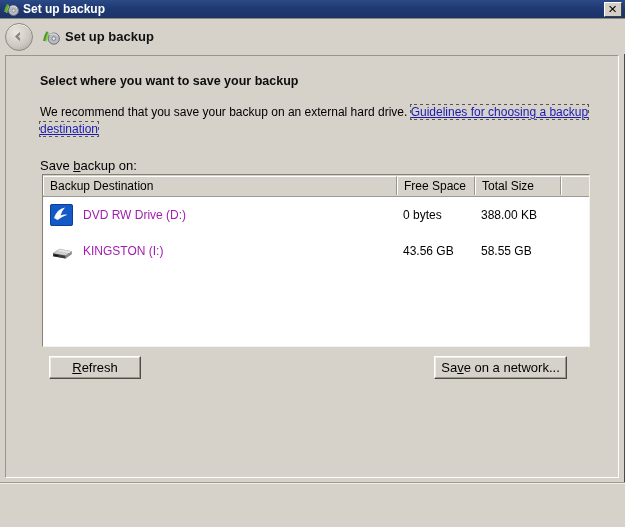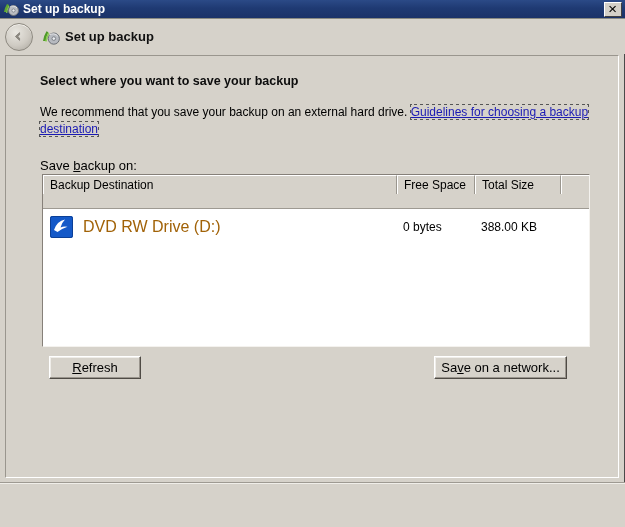--- a/index.html
+++ b/index.html
@@ -181,24 +181,25 @@
     height: 173px;
     background: #ffffff;
     border: 1px solid #868079;
     border-right-color: #f4f2ee;
     border-bottom-color: #f4f2ee;
     box-sizing: border-box;
     overflow: hidden;
   }
   #list-header {
     display: flex;
-    height: 34px;
+    height: 22px;
     background: #d6d2ca;
     box-sizing: border-box;
     border-bottom: 1px solid #9e9a92;
+    align-items: center;
   }
   #list-header .hcell {
     box-sizing: border-box;
     height: 19px;
     line-height: 18px;
     padding-left: 6px;
     font-size: 12px;
     color: #000000;
     background: #d6d2ca;
     border-right: 1px solid #9a968e;
@@ -242,22 +243,22 @@
     font-size: 12px;
     white-space: nowrap;
   }
   .row-icon {
     width: 26px; height: 26px;
     margin-right: 8px;
     flex: none;
     position: relative;
   }
   .row-label {
-    font-size: 16px;
-    color: #a16207;
+    font-size: 12px;
+    color: #a21caf;
     white-space: nowrap;
   }
 
   
   .win-btn {
     position: absolute;
     box-sizing: border-box;
     background: #d6d2ca;
     border: 1px solid #ffffff;
     border-right-color: #4f4b45;
@@ -371,20 +372,37 @@
               <rect x="1.5" y="2.5" width="22" height="21" rx="2" ry="2" fill="none" stroke="#0b3f96" stroke-width="1"></rect>
               <path d="M5 16 Q8 7 16 5.5 Q12.5 9 11.5 13.5 Q15 12 18.5 12.8 Q12 15 8.5 18 Z" fill="#ffffff"></path>
             </svg>
           </span>
           <span class="row-label">DVD RW Drive (D:)</span>
         </div>
         <div class="cell-free">0 bytes</div>
         <div class="cell-total">388.00 KB</div>
       </div>
 
+      <div class="list-row">
+        <div class="cell-dest">
+          <span class="row-icon">
+            <svg width="26" height="26" viewBox="0 0 26 26">
+              <path d="M4 15.5 L4 18.2 L16.5 20.5 L22.5 16.2 L22.5 13.6 Z" fill="#6e6e6e"></path>
+              <path d="M4 15.5 L16.5 17.8 L22.5 13.6 L10.5 11.2 Z" fill="#cfcfcf" stroke="#8a8a8a" stroke-width="0.6"></path>
+              <path d="M4 15.5 L4 18.2 L16.5 20.5 L16.5 17.8 Z" fill="#3a3a3a"></path>
+              <path d="M16.5 17.8 L22.5 13.6 L22.5 16.2 L16.5 20.5 Z" fill="#8d8d8d"></path>
+              <path d="M10.5 11.2 L22.5 13.6 L20.4 15.1 L8.6 12.7 Z" fill="#efefef" opacity="0.75"></path>
+              <path d="M5.2 16.4 L9.2 17.1 L9.2 18.6 L5.2 17.9 Z" fill="#161616"></path>
+            </svg>
+          </span>
+          <span class="row-label">KINGSTON (I:)</span>
+        </div>
+        <div class="cell-free">43.56 GB</div>
+        <div class="cell-total">58.55 GB</div>
+      </div>
 
     </div>
 
     <div class="win-btn" id="refresh-btn">
       <span><span></span><span class="accel">R</span><span>efresh</span></span>
     </div>
 
     <div class="win-btn" id="network-btn">
       <span><span>Sa</span><span class="accel">v</span><span>e on a network...</span></span>
     </div>

